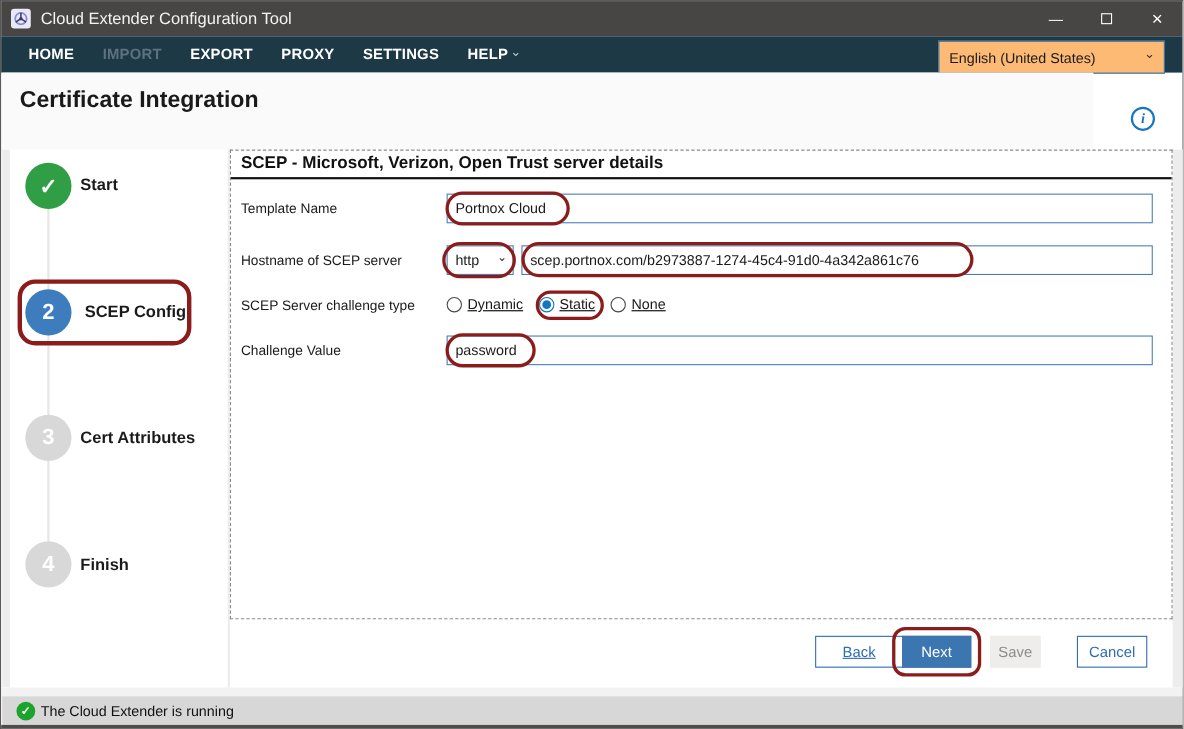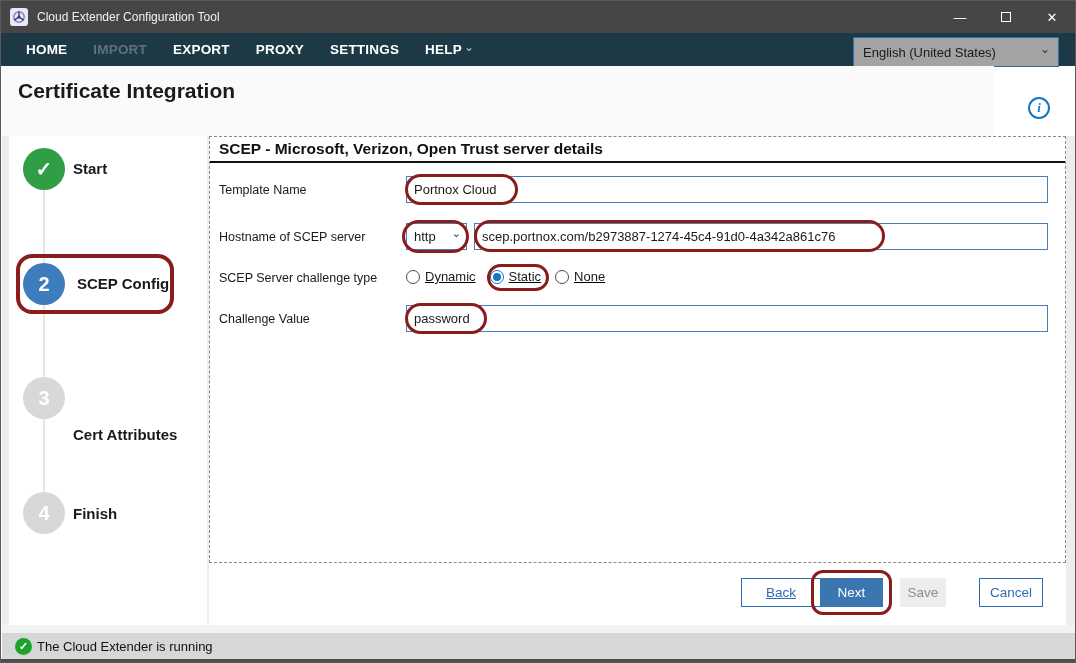--- a/index.html
+++ b/index.html
@@ -7,36 +7,36 @@
   #window {
     position:relative; width:1076px; height:663px; background:#fff;
     border:1px solid #5a5a5a; overflow:hidden;
   }
   
   .titlebar { position:absolute; left:0; top:0; width:100%; height:32px;
     background:#484644; display:flex; align-items:center; }
   .app-icon { width:18px; height:18px; margin-left:9px; border-radius:3px;
     background:#e9e9f6; display:flex; align-items:center; justify-content:center; }
   .app-icon svg { display:block; }
-  .titlebar-title { color:#f2f2f2; font-size:12px; margin-left:9px; }
+  .titlebar-title { color:#f2f2f2; font-size:15px; margin-left:9px; }
   .win-controls { margin-left:auto; display:flex; height:100%; }
   .win-btn { width:46px; height:100%; display:flex; align-items:center;
     justify-content:center; color:#fff; font-size:13px; cursor:default; }
   .max-box { width:10px; height:10px; border:1px solid #fff; }
   
   .menubar { position:absolute; left:0; top:32px; width:100%; height:33px;
     background:#1d3946; display:flex; align-items:center; padding-left:12px; }
   .menu-item { color:#ffffff; font-size:13.5px; font-weight:700;
     padding:0 13px; letter-spacing:0.2px; cursor:default; }
   .menu-item.disabled { color:#5d727f; color:#5d727f; }
   .menu-item.help { padding-right:2px; }
   .help-chevron { color:#b9c6cd; font-size:12px; font-weight:400;
     position:relative; top:-3px; margin-right:8px; }
   .lang-select { position:absolute; left:852px; top:4px; width:206px; height:30px;
-    background:#a3a3a3; border:1px solid #2a6fb0; display:flex; align-items:center;
+    background:#fdba74; border:1px solid #2a6fb0; display:flex; align-items:center;
     font-size:13px; color:#1a1a1a; padding-left:9px; }
   .lang-chevron { margin-left:auto; margin-right:8px; font-size:12px;
     color:#333; position:relative; top:-3px; }
   
   .header { position:absolute; left:1px; top:65px; width:992px; height:70px;
     background:#fafafa; }
   .page-title { position:absolute; left:16px; top:13px; font-size:21px;
     font-weight:700; color:#1a1a1a; }
   .page-subtitle { position:absolute; left:17px; top:46px; font-size:11.5px; color:#2b2b2b; }
   .info-icon { position:absolute; left:1026px; top:31px; width:22px; height:22px;
@@ -162,21 +162,21 @@
   <div class="step-label" style="left:72px; top:159px;">Start</div>
 
   <div class="step-circle step-blue" style="left:22px; top:262px;">
     <span>2</span>
   </div>
   <div class="step-label" style="left:76px; top:274px;">SCEP Config</div>
 
   <div class="step-circle step-gray" style="left:22px; top:376px;">
     <span>3</span>
   </div>
-  <div class="step-label" style="left:72px; top:389px;margin-top:36px;">Cert Attributes</div>
+  <div class="step-label" style="left:72px; top:389px;">Cert Attributes</div>
 
   <div class="step-circle step-gray" style="left:22px; top:491px;">
     <span>4</span>
   </div>
   <div class="step-label" style="left:72px; top:504px;">Finish</div>
 
   <div class="panel"></div>
   <div class="panel-heading">SCEP - Microsoft, Verizon, Open Trust server details</div>
   <div class="panel-underline"></div>
 

